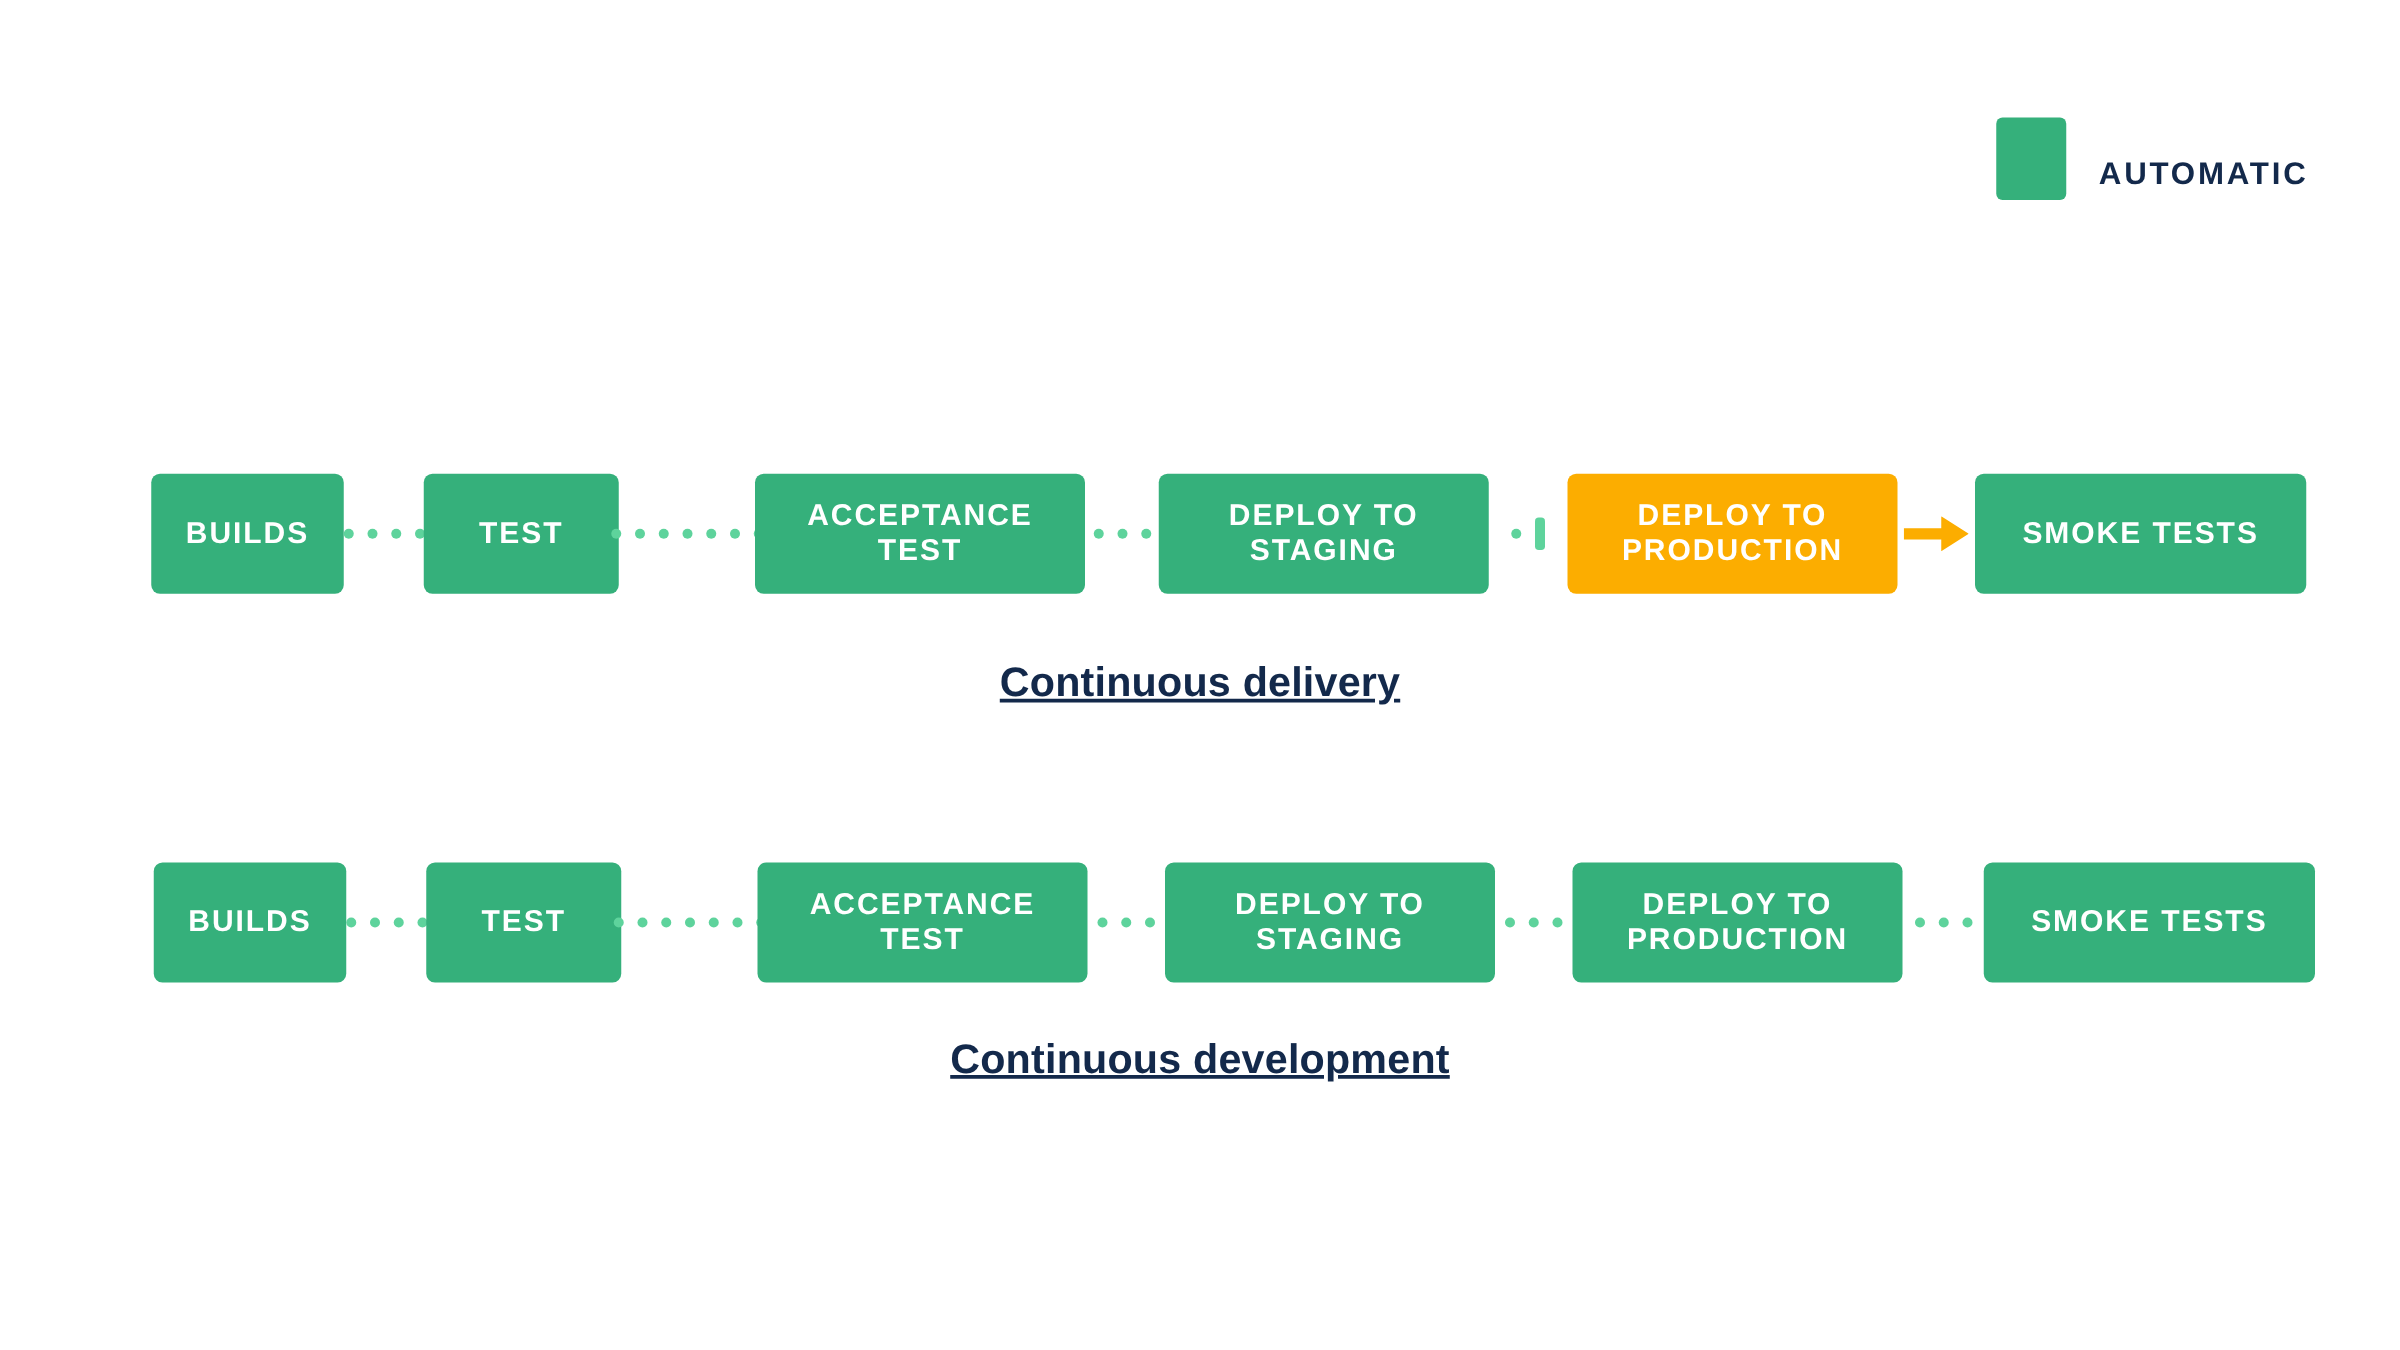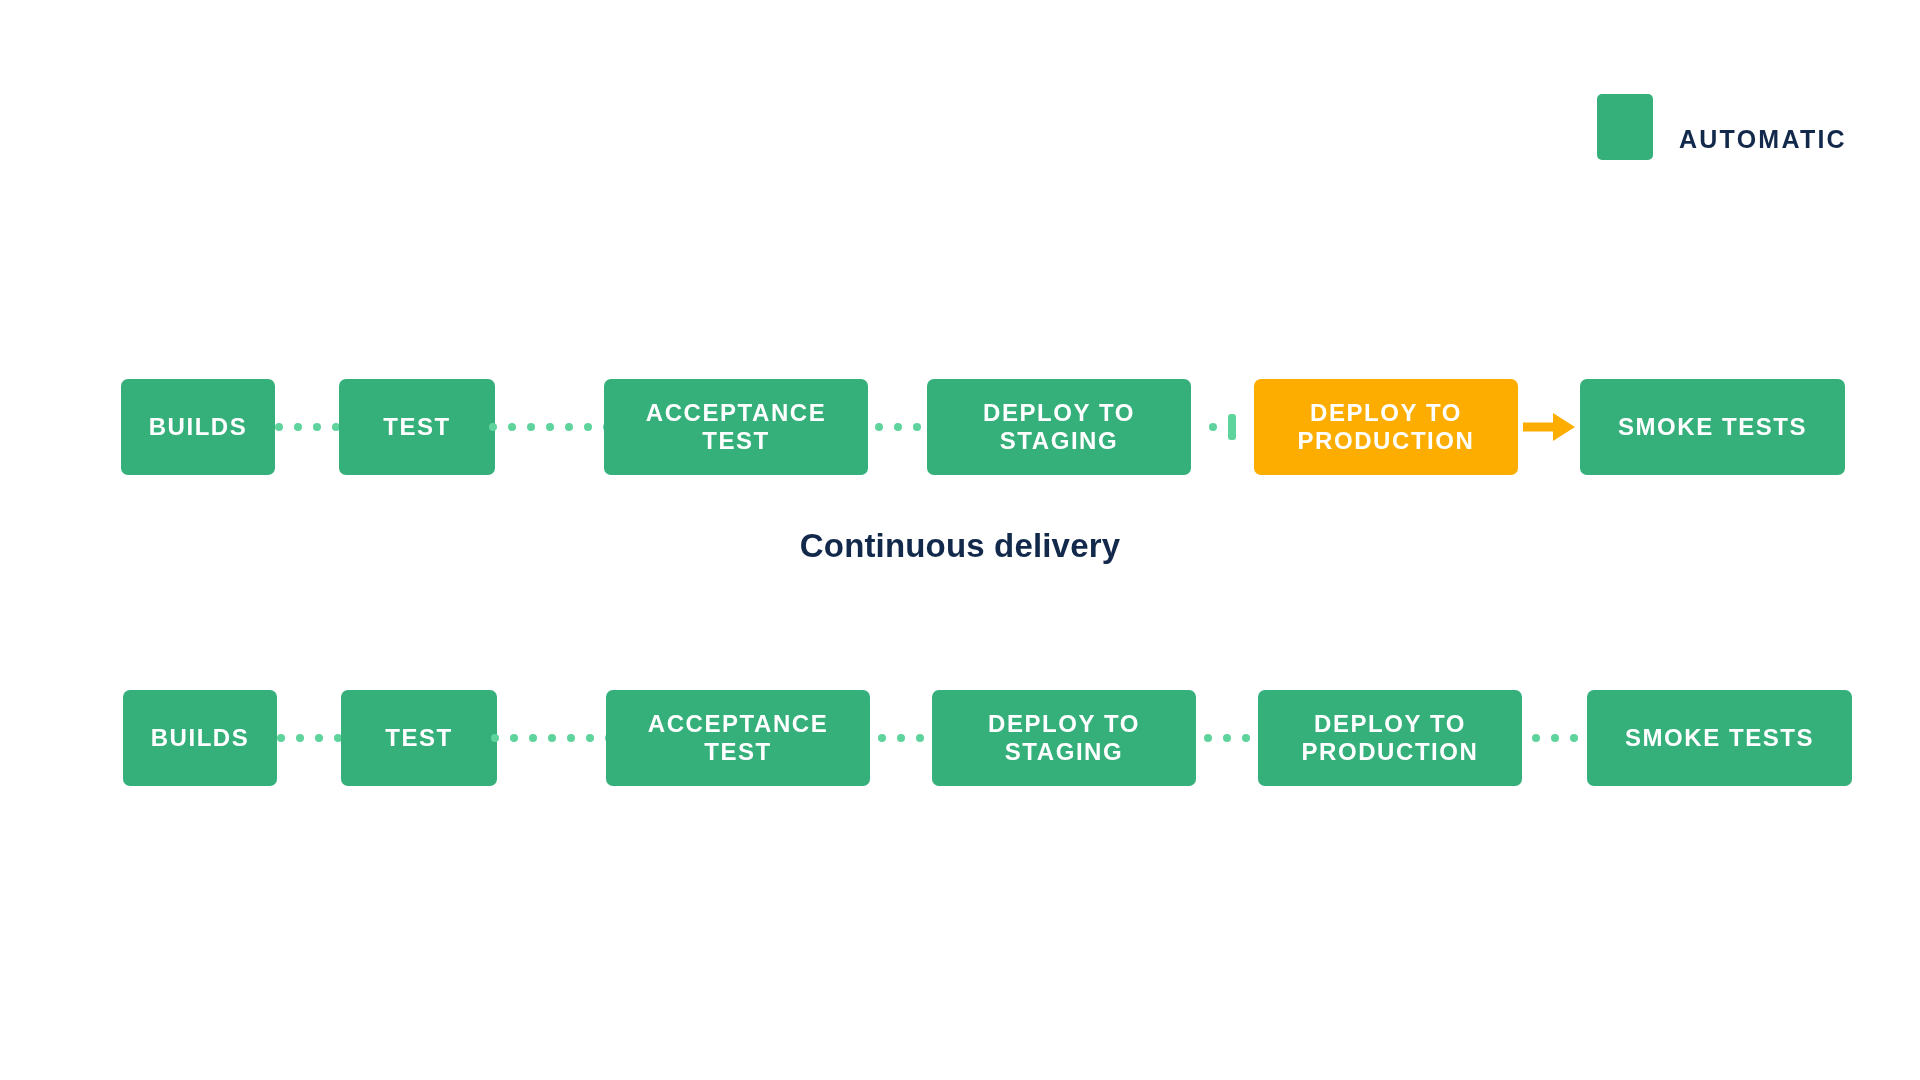--- a/index.html
+++ b/index.html
@@ -123,20 +123,21 @@
 
   
   .caption {
     position: absolute;
     width: 1920px;
     text-align: center;
     color: #13294B;
     font-size: 33px;
     font-weight: 700;
     letter-spacing: 0.005em;
+    text-decoration: underline;
   }
   .caption.cap-delivery    { top: 527px; }
   .caption.cap-development { top: 828px; }
 </style>
 </head>
 <body>
 
 <div class="canvas">
 
   <div class="legend">
@@ -270,14 +271,15 @@
       <span class="dot"></span>
       <span class="dot"></span>
       <span class="dot"></span>
     </div>
 
     <div class="stage green" style="left:1587px;width:265px;">
       <span class="stage-label">SMOKE TESTS</span>
     </div>
   </div>
 
+  <div class="caption cap-development">Continuous development</div>
 
 </div>
 
 </body></html>

